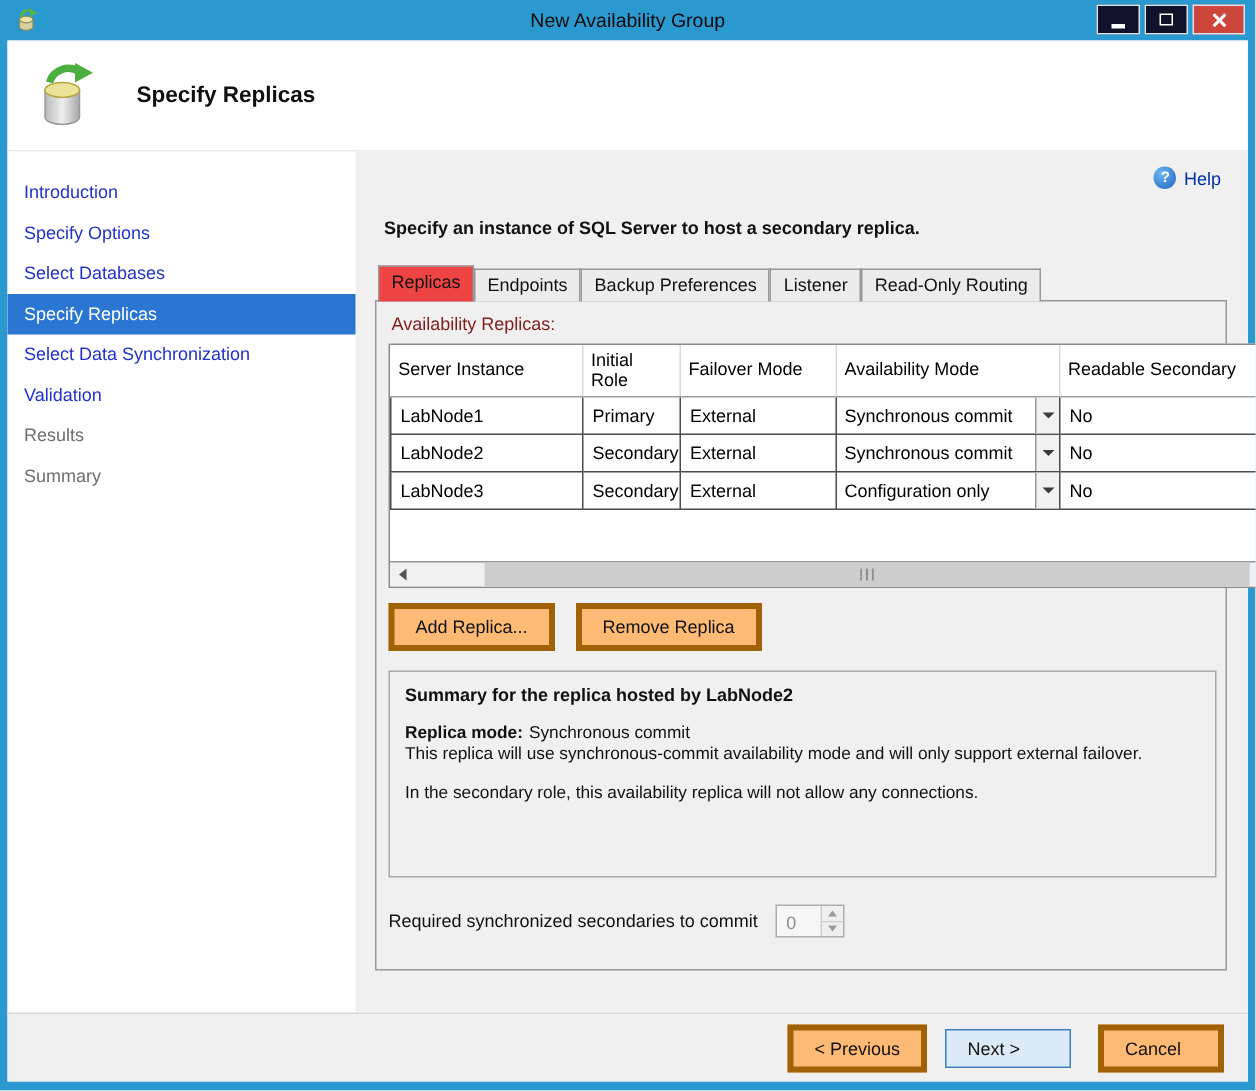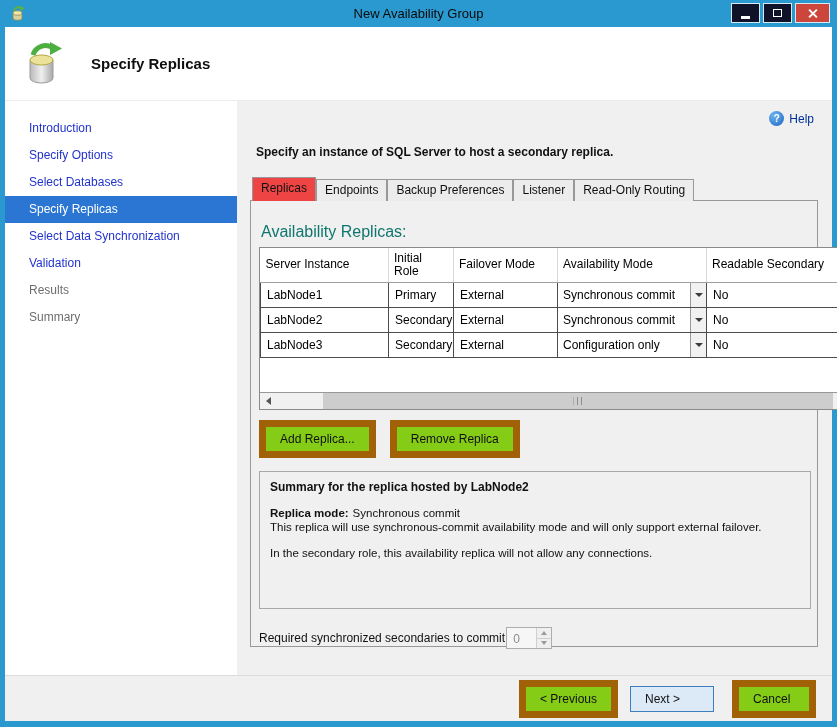--- a/index.html
+++ b/index.html
@@ -26,42 +26,42 @@
   .frame { flex:1; display:flex; flex-direction:column; background:#f0f0f0; min-height:0; }
 
   .app-header { height:74px; flex:0 0 auto; background:#fff; display:flex; align-items:center;
                 padding-left:16px; gap:24px; border-bottom:1px solid #ececec; }
   .app-header h1 { font-size:15px; margin:0; color:#101010; }
 
   .bodyrow { flex:1; display:flex; min-height:0; }
 
   
   .sidebar { width:232px; flex:0 0 auto; background:#fff; padding-top:14px; }
-  .nav-item { height:27px; line-height:27px; padding-left:24px; font-size:12px; white-space:nowrap; }
+  .nav-item { height:27px; line-height:27px; padding-left:11px; font-size:12px; white-space:nowrap; }
   .nav-item.link { color:#2233cc; cursor:pointer; }
   .nav-item.active { background:#2a76d2; color:#fff; cursor:default; }
   .nav-item.disabled { color:#6e6e6e; cursor:default; }
 
   
   .content { flex:1; position:relative; padding:8px 14px 0 13px; min-width:0; }
   .help { position:absolute; top:10px; right:18px; display:flex; align-items:center; gap:5px;
           font-size:12px; color:#00309e; cursor:pointer; }
   .help-icon { width:15px; height:15px; border-radius:50%; color:#fff; font-size:10px; font-weight:bold;
                display:flex; align-items:center; justify-content:center;
                background:radial-gradient(circle at 35% 30%, #6db6f2, #1e63c0); }
   .instruction { font-size:12px; font-weight:bold; color:#111; margin:36px 0 0 6px; }
 
   .tabs { display:flex; margin:18px 0 -1px 2px; position:relative; z-index:2; }
   .tab { font-size:12px; padding:3px 8px 4px 8px; border:1px solid #989898; border-bottom:none;
          background:#ececec; color:#111; cursor:pointer; margin-top:2px; }
   .tab.active { background:#ef4444; margin-top:0; padding-bottom:6px; z-index:3; }
 
   .tab-panel { border:1px solid #989898; background:#f0f0f0; height:447px; padding:8px 8px 0 8px;
                position:relative; z-index:1; }
-  .grid-label { font-size:16px; margin:14px 0 6px 2px; color:#0f766e; }
+  .grid-label { font-size:12px; margin:0 0 6px 2px; color:#7f1d1d; }
 
   .grid-box { width:642px; height:163px; background:#fff; border:1px solid #8a8a8a;
               display:flex; flex-direction:column; overflow:hidden; }
   .grid-scroll { flex:1; overflow:hidden; background:#fff; }
   table { border-collapse:collapse; table-layout:fixed; width:596px; font-size:12px; }
   thead th { height:34px; font-weight:normal; text-align:left; padding:2px 5px; line-height:13px;
              border-right:1px solid #d9d9d9; border-bottom:1px solid #9f9f9f; vertical-align:middle;
              white-space:normal; overflow:hidden; }
   tbody td { height:25px; border:1px solid #4c4c4c; padding:0; overflow:hidden; white-space:nowrap; }
   td.tcell { padding-left:6px; }
@@ -76,32 +76,32 @@
   .sb-btn { width:17px; flex:0 0 17px; display:flex; align-items:center; justify-content:center; cursor:pointer; }
   .tri-left  { width:0; height:0; border-top:4px solid transparent; border-bottom:4px solid transparent; border-right:5px solid #555; }
   .tri-right { width:0; height:0; border-top:4px solid transparent; border-bottom:4px solid transparent; border-left:5px solid #555; }
   .sb-track { flex:1; position:relative; }
   .sb-thumb { position:absolute; top:0; bottom:0; left:46px; right:50px; background:#cdcdcd; cursor:pointer; }
   .sb-thumb::after { content:""; position:absolute; left:50%; top:4px; bottom:4px; width:9px;
                      transform:translateX(-50%);
                      background:repeating-linear-gradient(90deg,#8f8f8f 0 1px, transparent 1px 4px); }
 
   .grid-btns { margin-top:10px; display:flex; gap:14px; }
-  .btn { font-size:12px; font-family:inherit; padding:5px 14px; border:7px solid #a16207;
-         background:#84cc16; color:#111; cursor:pointer; }
+  .btn { font-size:12px; font-family:inherit; padding:5px 14px; border:4px solid #a16207;
+         background:#fdba74; color:#111; cursor:pointer; }
 
   .summary-box { margin-top:13px; width:552px; height:138px; border:1px solid #a8a8a8; padding:8px 10px;
                  font-size:11.5px; color:#111; overflow:hidden; }
   .summary-title { font-weight:bold; font-size:12px; margin-bottom:12px; }
   .sline { margin:0; line-height:14px; }
   .sbold { font-weight:bold; }
   .sval { margin-left:4px; }
   .sgap { height:12px; }
 
-  .quorum { margin-top:18px; display:flex; align-items:center; gap:1px; font-size:12px; color:#111; }
+  .quorum { margin-top:18px; display:flex; align-items:center; gap:12px; font-size:12px; color:#111; }
   .spinner { width:46px; height:22px; border:1px solid #adadad; background:#f6f6f6; display:flex; }
   .spin-val { flex:1; color:#8c8c8c; font-size:12px; padding:4px 0 0 6px; }
   .spin-btns { width:15px; flex:0 0 15px; border-left:1px solid #d0d0d0; display:flex; flex-direction:column; }
   .spin-up, .spin-down { flex:1; display:flex; align-items:center; justify-content:center; background:#efefef; cursor:default; }
   .spin-up { border-bottom:1px solid #d0d0d0; }
   .tri-up   { width:0; height:0; border-left:3px solid transparent; border-right:3px solid transparent; border-bottom:4px solid #9a9a9a; }
   .tri-down { width:0; height:0; border-left:3px solid transparent; border-right:3px solid transparent; border-top:4px solid #9a9a9a; }
 
   
   .footer { flex:0 0 46px; background:#f0f0f0; border-top:1px solid #dcdcdc; display:flex;

